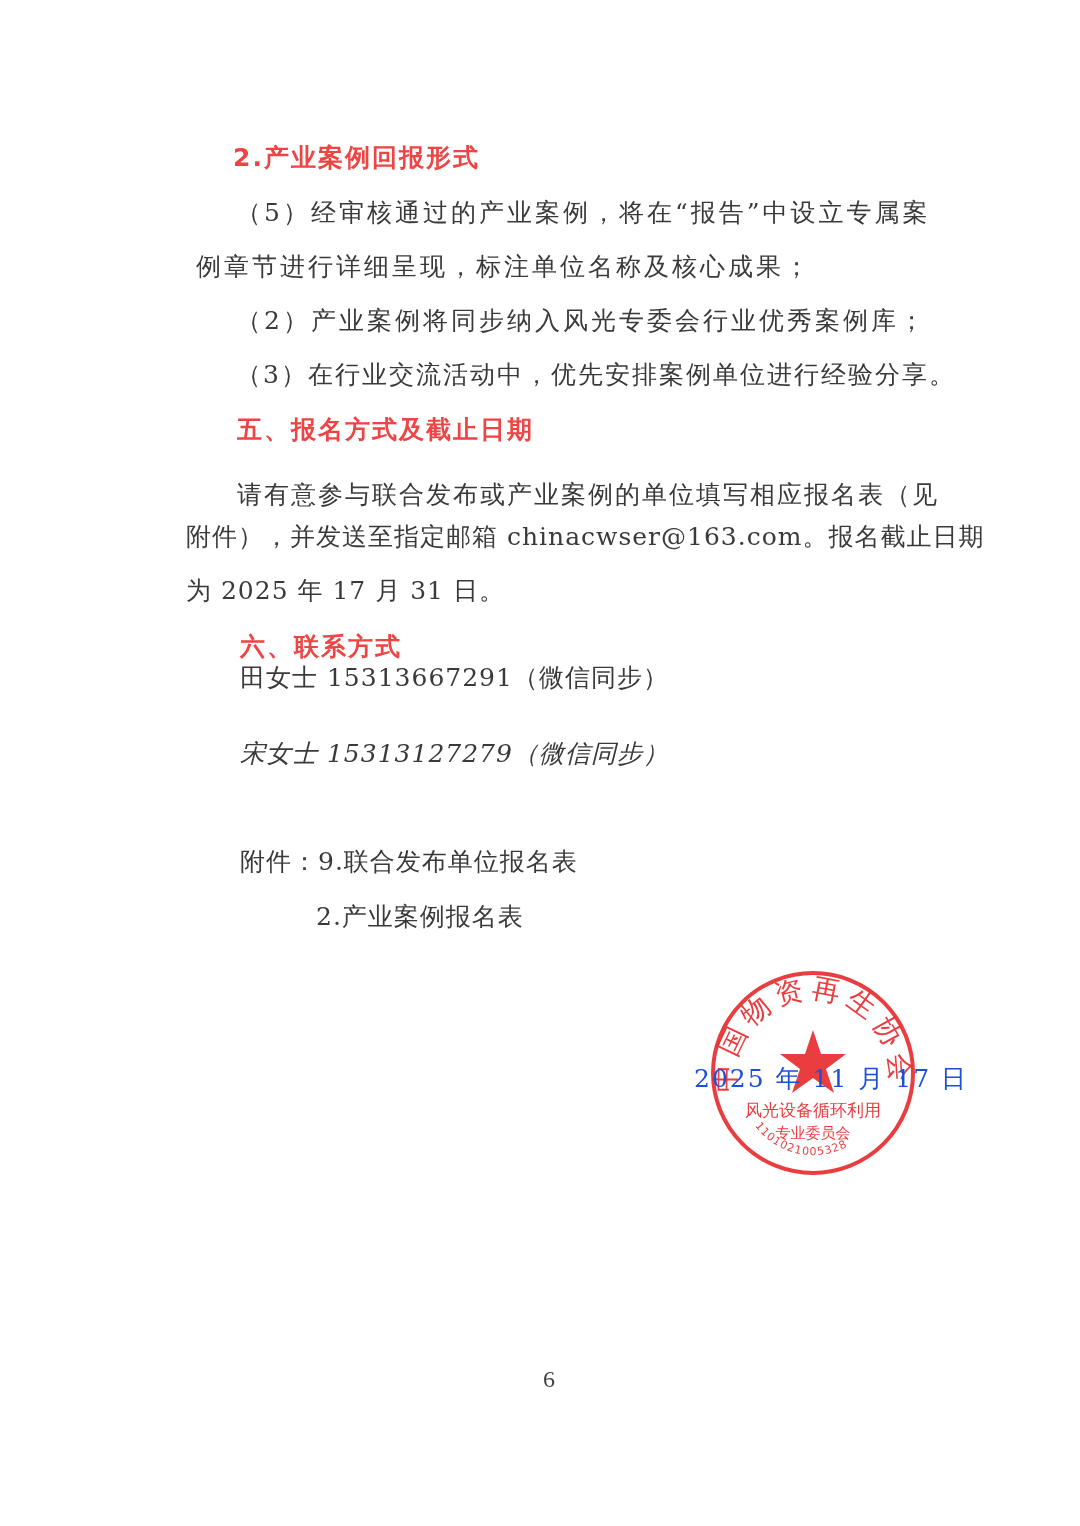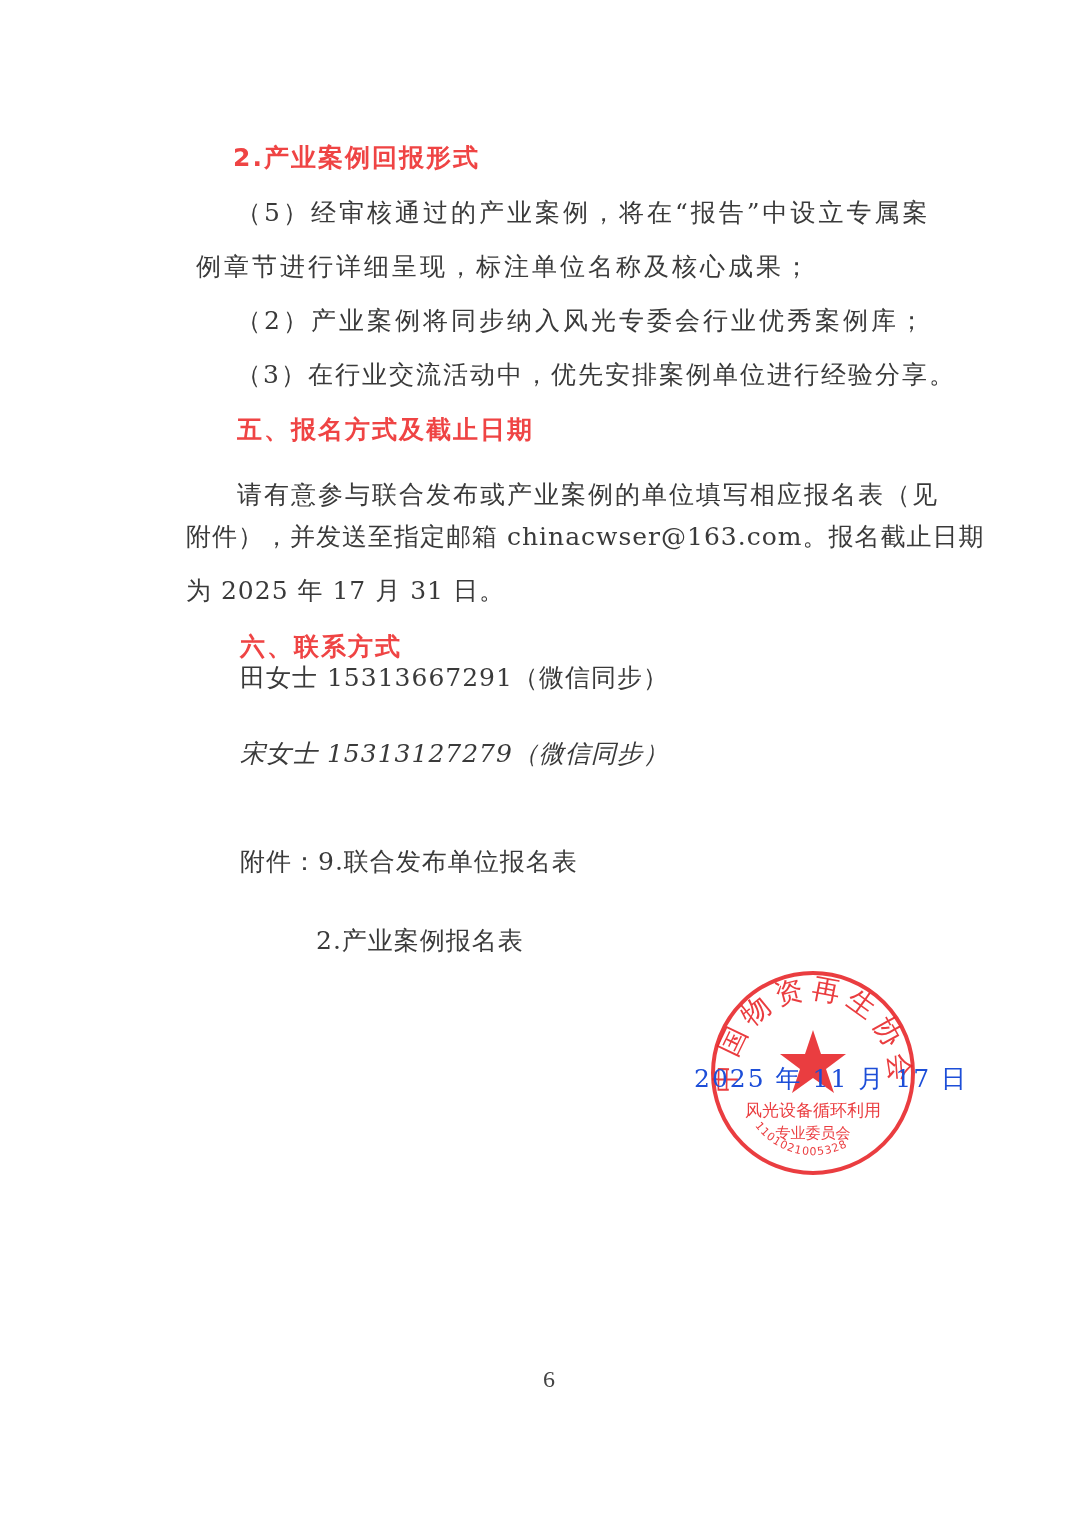--- a/index.html
+++ b/index.html
@@ -73,21 +73,21 @@
   <div class="line" style="left:237px; top:466px; letter-spacing:2px;margin-top:12px;">请有意参与联合发布或产业案例的单位填写相应报名表（见</div>
   <div class="line" style="left:186px; top:520px; letter-spacing:1px;text-align:right;">附件），并发送至指定邮箱 chinacwser@163.com。报名截止日期</div>
   <div class="line" style="left:186px; top:574px; letter-spacing:1px;">为 2025 年 17 月 31 日。</div>
 
   <div class="line heading" style="left:240px; top:630px;">六、联系方式</div>
 
   <div class="line" style="left:240px; top:661px; letter-spacing:1px;text-align:right;">田女士 15313667291（微信同步）</div>
   <div class="line" style="left:240px; top:737px; letter-spacing:1px;font-style:italic;">宋女士 15313127279（微信同步）</div>
 
   <div class="line" style="left:240px; top:845px; letter-spacing:1px;">附件：9.联合发布单位报名表</div>
-  <div class="line" style="left:316px; top:900px; letter-spacing:1px;margin-top:24px;">2.产业案例报名表</div>
+  <div class="line" style="left:316px; top:900px; letter-spacing:1px;">2.产业案例报名表</div>
 
   <svg class="stamp" viewBox="0 0 210 210">
     <defs>
       <path id="arcTop" d="M 30 130 A 78 78 0 1 1 180 130"></path>
       <path id="arcBottom" d="M 42 150 A 72 72 0 0 0 168 150"></path>
     </defs>
     <circle cx="105" cy="105" r="100" fill="none" stroke="#e8282b" stroke-width="4" opacity="0.9"></circle>
     <text font-family="DejaVu Serif, serif" font-size="28" fill="#e8282b" opacity="0.9" letter-spacing="6">
       <textPath href="#arcTop" startOffset="2%">中国物资再生协会</textPath>
     </text>

